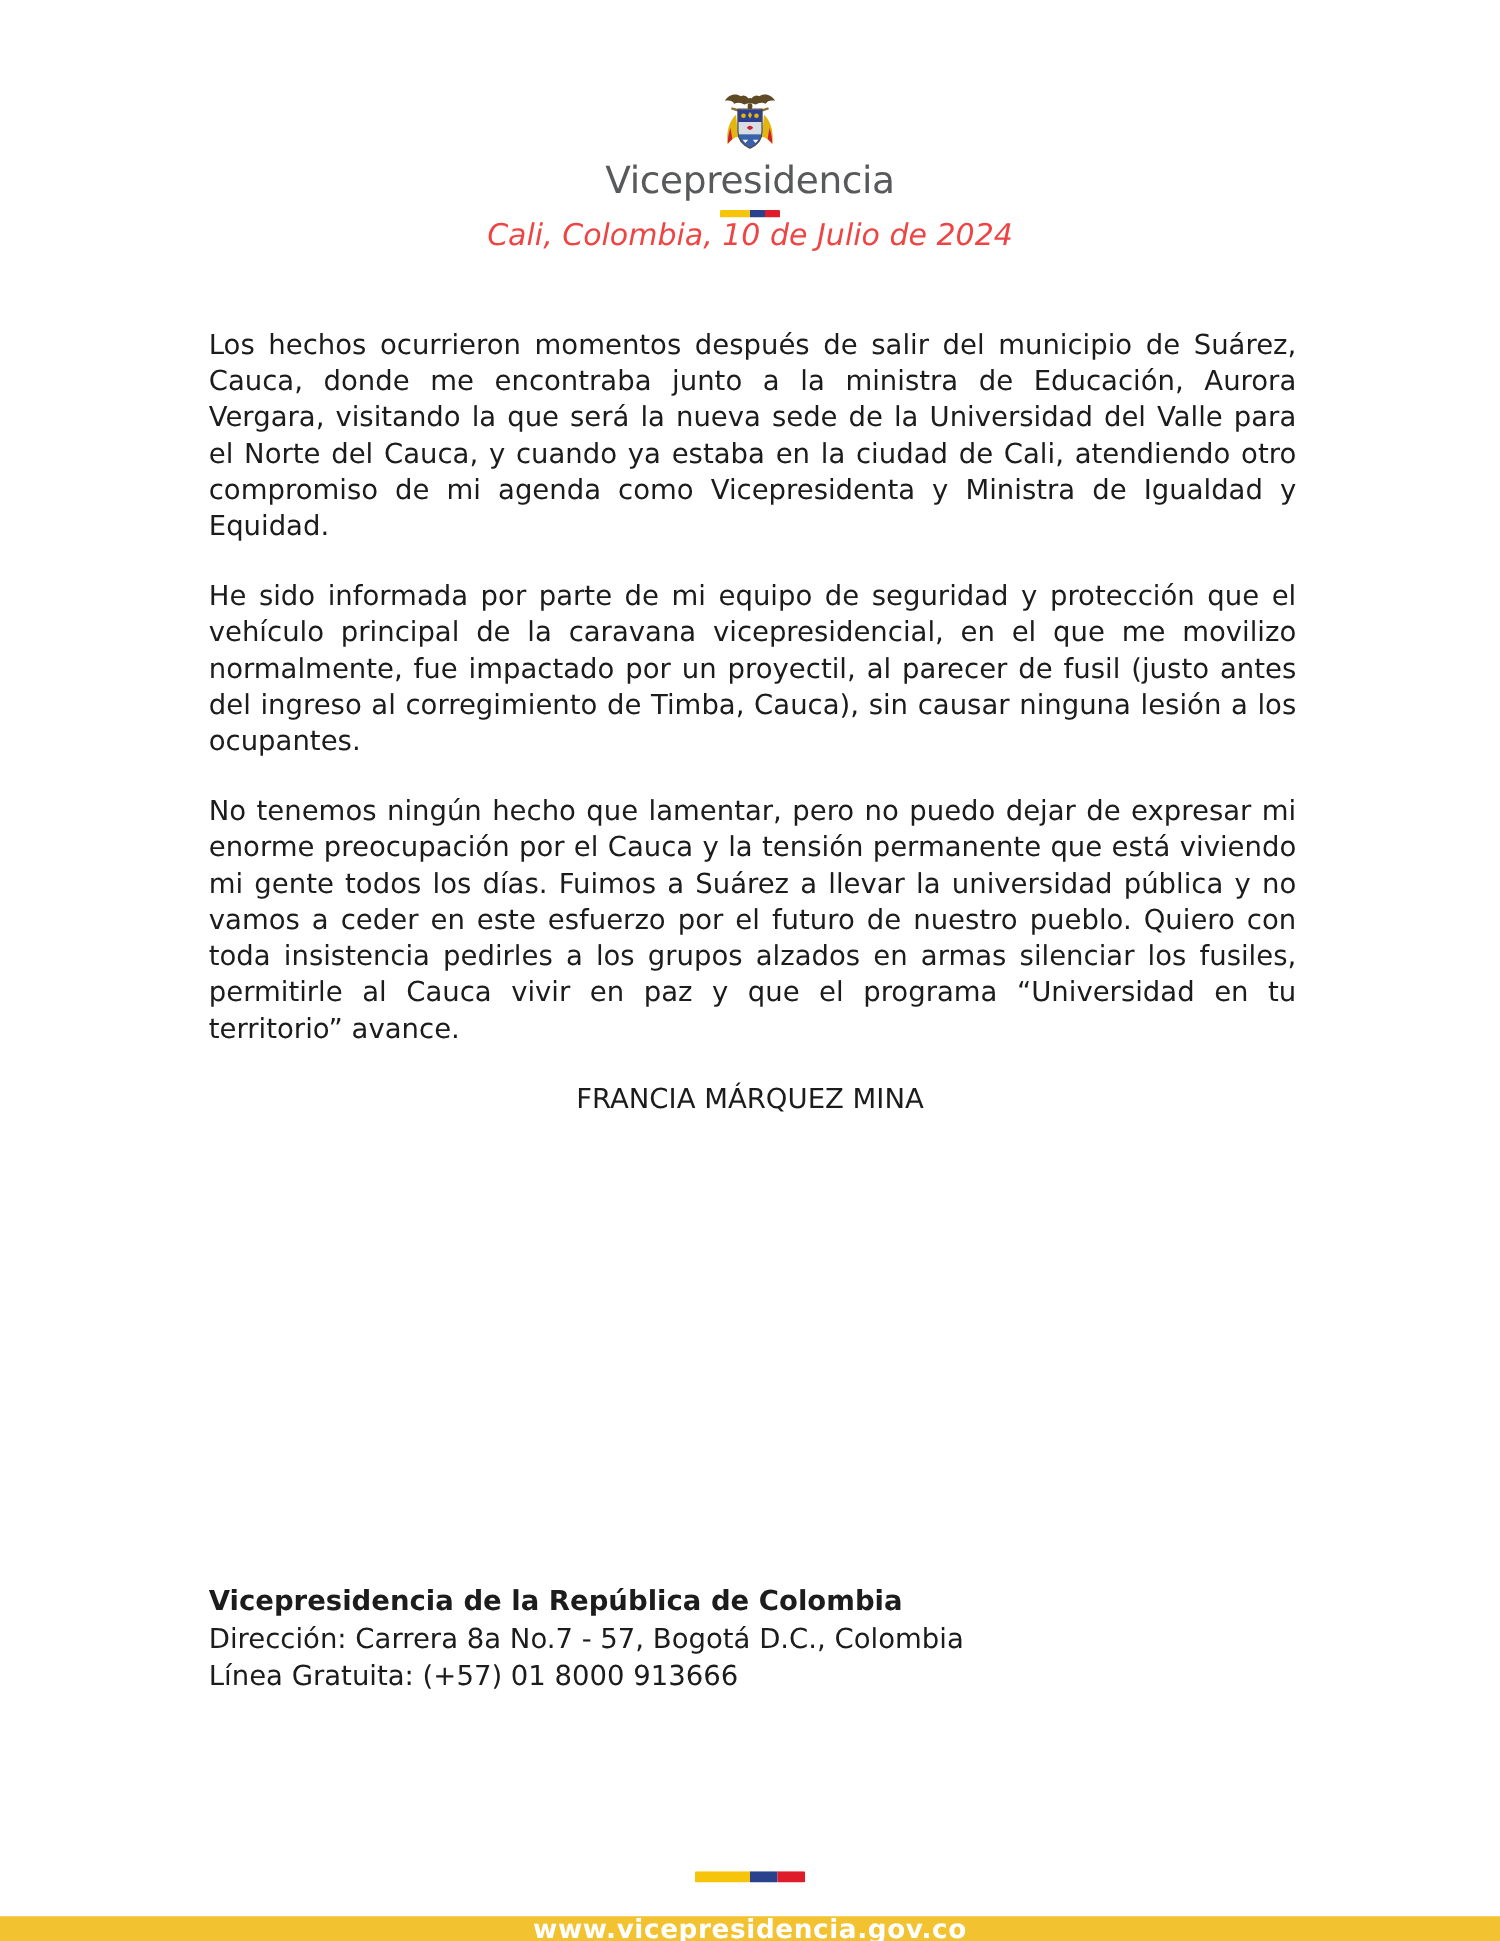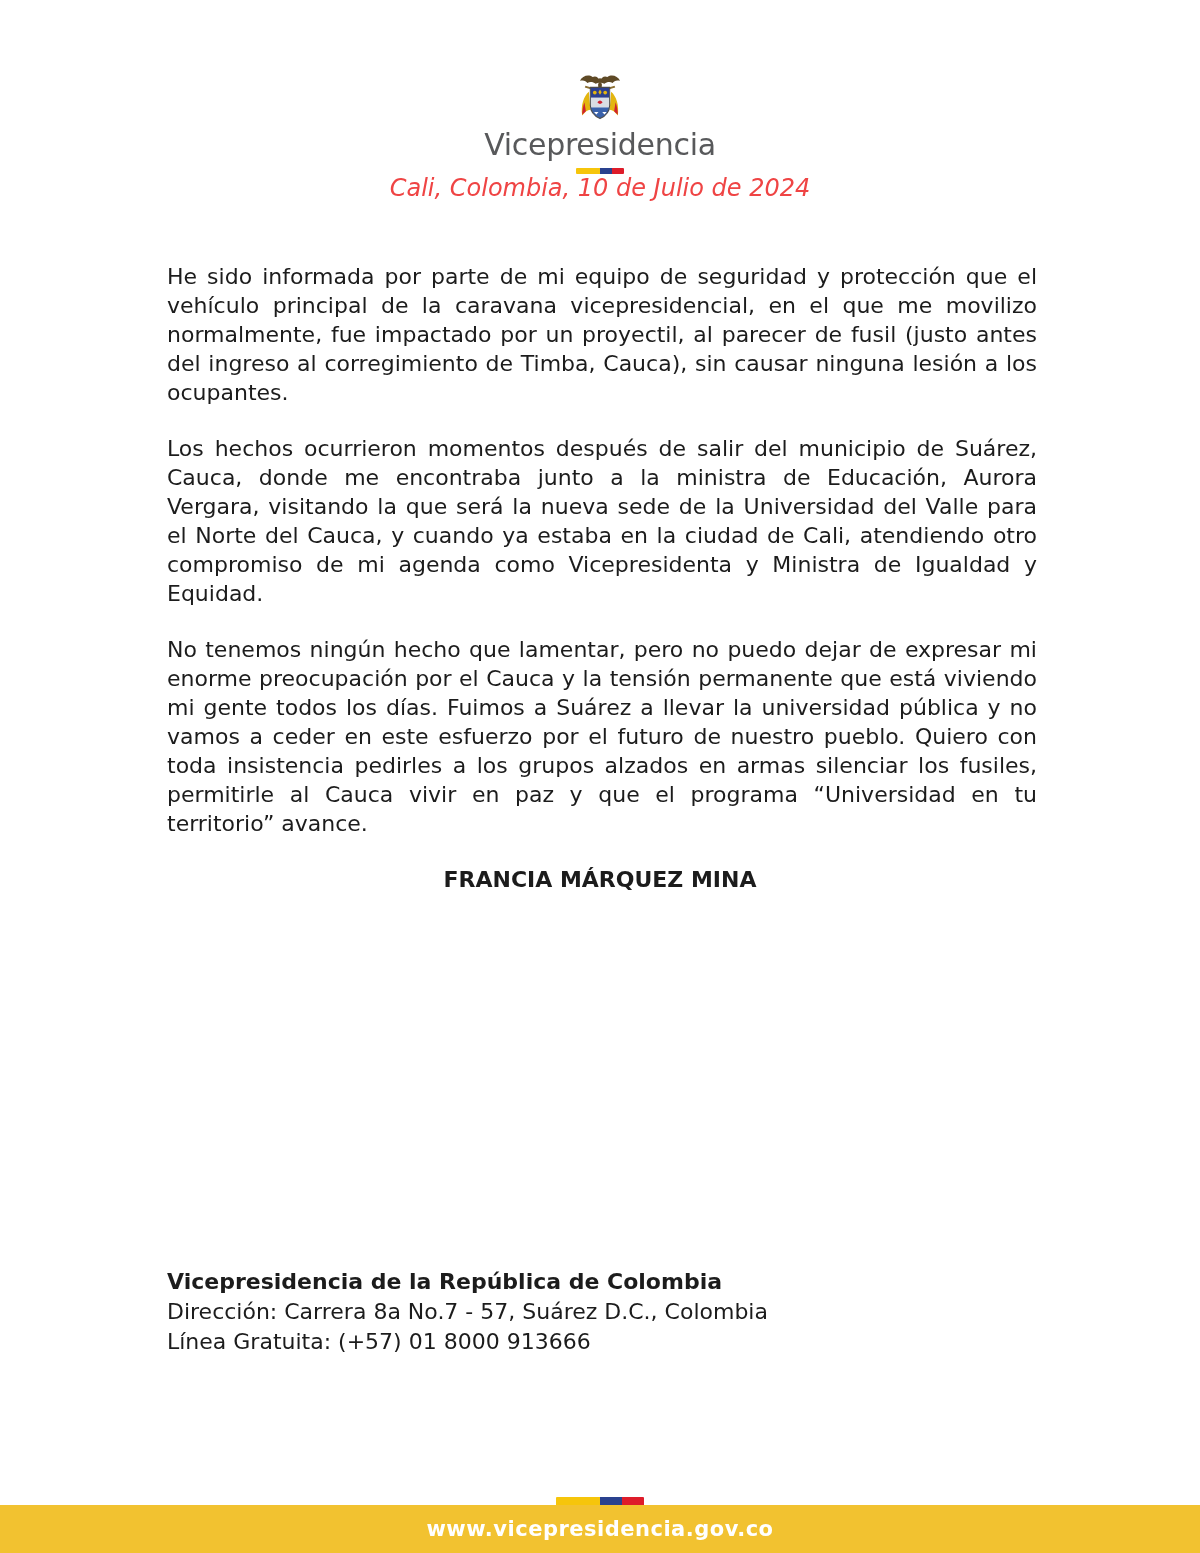--- a/index.html
+++ b/index.html
@@ -62,21 +62,21 @@
   }
   .content p { margin: 0 0 27px 0; }
 
   
   .signature {
     margin-top: 27px;
     text-align: center;
     font-size: 22px;
     line-height: 30px;
   }
-  .sig-name { font-weight: bold; }
+  .sig-name { font-weight: normal; }
 
   
   .addr {
     position: absolute;
     left: 167px;
     top: 1267px;
     font-size: 22px;
     line-height: 30px;
   }
   .addr-org { font-weight: bold; }
@@ -87,21 +87,21 @@
     left: 556px;
     top: 1497px;
     width: 88px;
     height: 9px;
   }
   .site-bar {
     position: absolute;
     left: 0;
     bottom: 0;
     width: 100%;
-    height: 48px;
+    height: 20px;
     background: #F2C230;
     display: flex;
     align-items: center;
     justify-content: center;
   }
   .site-text {
     color: #ffffff;
     font-weight: bold;
     font-size: 21px;
     letter-spacing: 0.5px;
@@ -148,32 +148,32 @@
     <div class="tricolor logo-tricolor">
       <span class="seg-y"></span>
       <span class="seg-b"></span>
       <span class="seg-r"></span>
     </div>
   </div>
 
   <div class="dateline">Cali, Colombia, 10 de Julio de 2024</div>
 
   <div class="content">
+    <p>Los hechos ocurrieron momentos después de salir del municipio de Suárez, Cauca, donde me encontraba junto a la ministra de Educación, Aurora Vergara, visitando la que será la nueva sede de la Universidad del Valle para el Norte del Cauca, y cuando ya estaba en la ciudad de Cali, atendiendo otro compromiso de mi agenda como Vicepresidenta y Ministra de Igualdad y Equidad.</p>
     <p>He sido informada por parte de mi equipo de seguridad y protección que el vehículo principal de la caravana vicepresidencial, en el que me movilizo normalmente, fue impactado por un proyectil, al parecer de fusil (justo antes del ingreso al corregimiento de Timba, Cauca), sin causar ninguna lesión a los ocupantes.</p>
-    <p>Los hechos ocurrieron momentos después de salir del municipio de Suárez, Cauca, donde me encontraba junto a la ministra de Educación, Aurora Vergara, visitando la que será la nueva sede de la Universidad del Valle para el Norte del Cauca, y cuando ya estaba en la ciudad de Cali, atendiendo otro compromiso de mi agenda como Vicepresidenta y Ministra de Igualdad y Equidad.</p>
     <p>No tenemos ningún hecho que lamentar, pero no puedo dejar de expresar mi enorme preocupación por el Cauca y la tensión permanente que está viviendo mi gente todos los días. Fuimos a Suárez a llevar la universidad pública y no vamos a ceder en este esfuerzo por el futuro de nuestro pueblo. Quiero con toda insistencia pedirles a los grupos alzados en armas silenciar los fusiles, permitirle al Cauca vivir en paz y que el programa “Universidad en tu territorio” avance.</p>
   </div>
 
   <div class="signature">
     <div class="sig-name">FRANCIA MÁRQUEZ MINA</div>
   </div>
 
   <div class="addr">
     <div class="addr-org">Vicepresidencia de la República de Colombia</div>
-    <div>Dirección: Carrera 8a No.7 - 57, Suárez D.C., Colombia</div>
+    <div>Dirección: Carrera 8a No.7 - 57, Bogotá D.C., Colombia</div>
     <div>Línea Gratuita: (+57) 01 8000 913666</div>
   </div>
 
   <div class="tricolor footer-tricolor">
     <span class="seg-y"></span>
     <span class="seg-b"></span>
     <span class="seg-r"></span>
   </div>
 
   <div class="site-bar">

